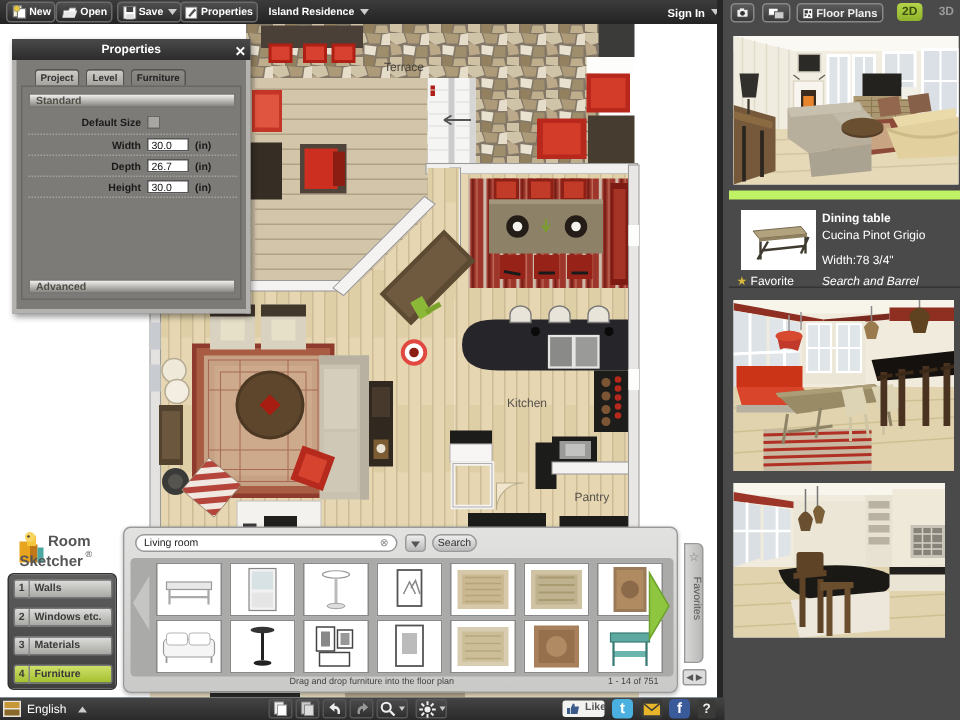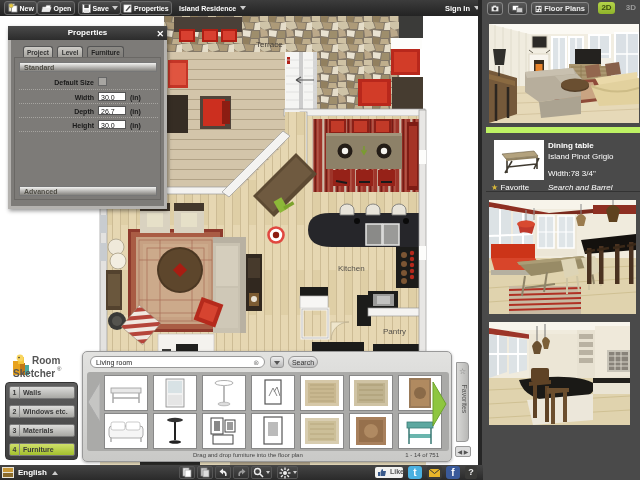--- a/index.html
+++ b/index.html
@@ -405,21 +405,21 @@
  </div>
  <div id="info">
   <div class="thumb">
    <svg width="50" height="40" viewBox="0 0 50 40">
             <polygon points="8,14 40,11 44,16 12,19" fill="#b3a27e" stroke="#6a5c42" stroke-width="0.6"></polygon>
             <polygon points="12,19 44,16 44,18 12,21" fill="#8f8060"></polygon>
             <path d="M13 21 L13 33 M11 33 L18 21 M43 18 L43 29 M40 29 L45 18 M14 27 L42 24" stroke="#3f3a30" stroke-width="1.6" fill="none"></path>
           </svg>
   </div>
   <div class="t1">Dining table</div>
-  <div class="t2">Island Pinot Grigio</div>
+  <div class="t2">Cucina Pinot Grigio</div>
   <div class="t3">Width:78 3/4"</div>
   <div class="fav"><span style="color:#d8b83a">★</span> Favorite</div>
   <div class="t4">Search and Barrel</div>
  </div>
  <div class="rimg" id="rimg2" style="top:200px;width:147px;height:114px;">
  <svg width="147" height="114" viewBox="0 0 147 114">
   <rect width="147" height="114" fill="#f0ebdd"></rect>
   <rect x="0" y="0" width="147" height="9" fill="#f7f4ea"></rect>
   <polygon points="0,2 60,13 60,17 0,7" fill="#8e2f22"></polygon>
   <polygon points="60,13 104,9 104,13 60,17" fill="#7a2a1e"></polygon>
@@ -669,21 +669,21 @@
       <span class="star">☆</span>
       <span class="txt">Favorites</span>
     </div>
 <div class="abs" id="favnav">◀ ▶</div>
 <div class="abs" id="bottombar">
  <svg style="position:absolute;left:2px;top:2px;" width="12" height="11" viewBox="0 0 12 11">
         <rect width="12" height="11" fill="#e8e4d8"></rect>
         <rect x="1" y="1" width="10" height="4" fill="#c89838"></rect>
         <rect x="1" y="6" width="10" height="4" fill="#8a6a2a"></rect>
       </svg>
- <span style="position:absolute;left:18px;top:3px;color:#fff;font-size:8px;font-weight:bold;">English</span>
+ <span style="position:absolute;left:18px;top:3px;color:#fff;font-size:8px;font-weight:normal;">English</span>
       <span style="position:absolute;left:52px;top:6px;width:0;height:0;border-left:3px solid transparent;border-right:3px solid transparent;border-bottom:4px solid #ccc;"></span>
  <div class="bicon" style="left:179px;">
         <svg width="10" height="11" viewBox="0 0 10 11">
           <rect x="1" y="1" width="6" height="8" fill="#eee" stroke="#999" stroke-width="0.7"></rect>
           <rect x="3" y="3" width="6" height="7" fill="#fff" stroke="#999" stroke-width="0.7"></rect>
         </svg>
       </div>
  <div class="bicon" style="left:197px;">
         <svg width="10" height="11" viewBox="0 0 10 11">
           <rect x="1" y="1" width="6" height="8" fill="#ccc" stroke="#888" stroke-width="0.7"></rect>

